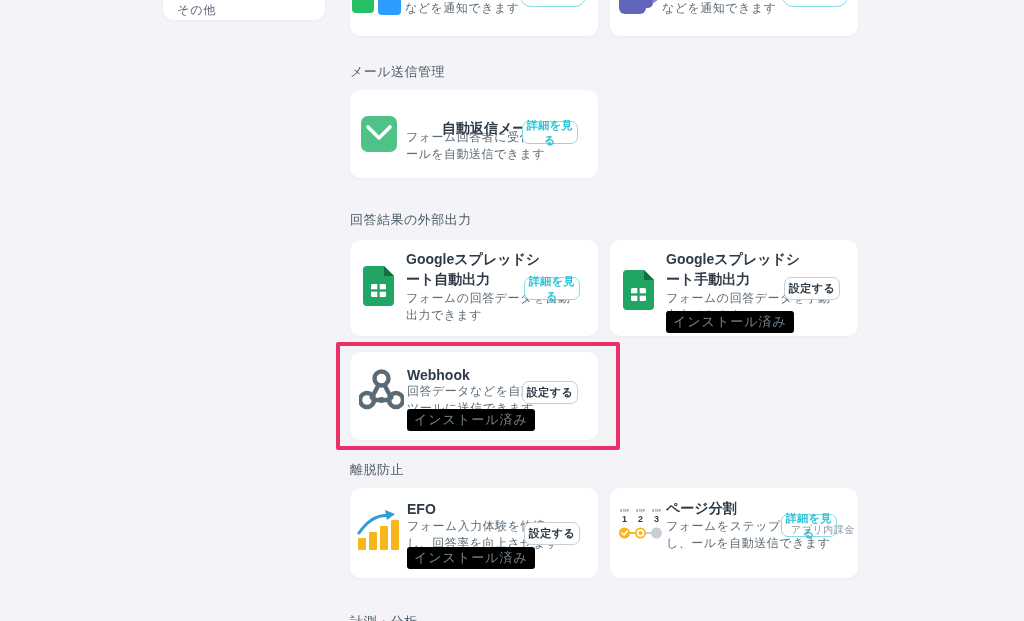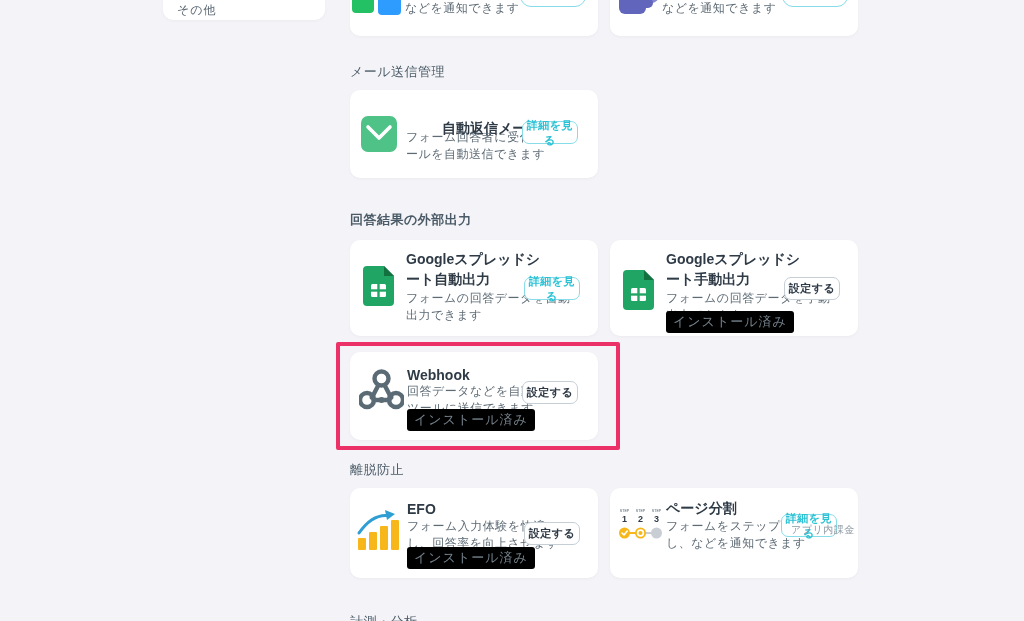--- a/index.html
+++ b/index.html
@@ -66,21 +66,21 @@
     <rect width="36" height="36" rx="7" fill="#4EC287"></rect>
     <path d="M7 11 L18 22 L29 11" fill="none" stroke="#fff" stroke-width="3.6" stroke-linecap="round" stroke-linejoin="round"></path>
   </svg>
   <div class="title" style="left:406px; top:118px;margin-left:36px;">自動返信メール</div>
   <div class="desc" style="left:406px; top:129px;">
     <span>フォーム回答者に受付完了メ</span>
     <span>ールを自動送信できます</span>
   </div>
   <button class="btn btn-teal" style="left:522px; top:121px;">詳細を見る</button>
 
-  <div class="section-h" style="left:350px; top:211px;font-weight:bold;">回答結果の外部出力</div>
+  <div class="section-h" style="left:350px; top:211px;">回答結果の外部出力</div>
 
   <div class="card" style="left:350px; top:240px; width:248px; height:96px;"></div>
   <svg class="abs" style="left:363px; top:266px;" width="31" height="40" viewBox="0 0 31 40">
     <rect width="31" height="40" rx="4" fill="#21A564"></rect>
     <path d="M21 0 H31 V10 Z" fill="#FFFFFF"></path>
     <path d="M21 0 L31 10 H21 Z" fill="#12713F"></path>
     <rect x="8" y="18" width="15" height="13" rx="1.5" fill="#fff"></rect>
     <line x1="15.5" y1="18" x2="15.5" y2="31" stroke="#21A564" stroke-width="2.4"></line>
     <line x1="8" y1="24.5" x2="23" y2="24.5" stroke="#21A564" stroke-width="2.4"></line>
   </svg>
@@ -177,20 +177,20 @@
     <line x1="23.5" y1="26" x2="39.5" y2="26" stroke="#C8CED4" stroke-width="2"></line>
     <circle cx="7.5" cy="26" r="5.5" fill="#F7B71A"></circle>
     <path d="M5 26 l2 2 l3.2 -4" fill="none" stroke="#fff" stroke-width="1.6" stroke-linecap="round" stroke-linejoin="round"></path>
     <circle cx="23.5" cy="26" r="4.6" fill="#fff" stroke="#F7B71A" stroke-width="1.8"></circle>
     <circle cx="23.5" cy="26" r="2" fill="#F7B71A"></circle>
     <circle cx="39.5" cy="26" r="5.5" fill="#C8CED4"></circle>
   </svg>
   <div class="title" style="left:666px; top:498px;text-align:right;">ページ分割</div>
   <div class="desc" style="left:666px; top:518px;">
     <span>フォームをステップ表示に</span>
-    <span>し、などを通知できます</span>
+    <span>し、ールを自動送信できます</span>
   </div>
   <button class="btn btn-teal" style="left:781px; top:514px;">詳細を見る</button>
   <div class="note" style="left:791px; top:523px;">アプリ内課金</div>
 
   <div class="section-h" style="left:350px; top:613px;">計測・分析</div>
 
 </div>
 
 </body></html>

